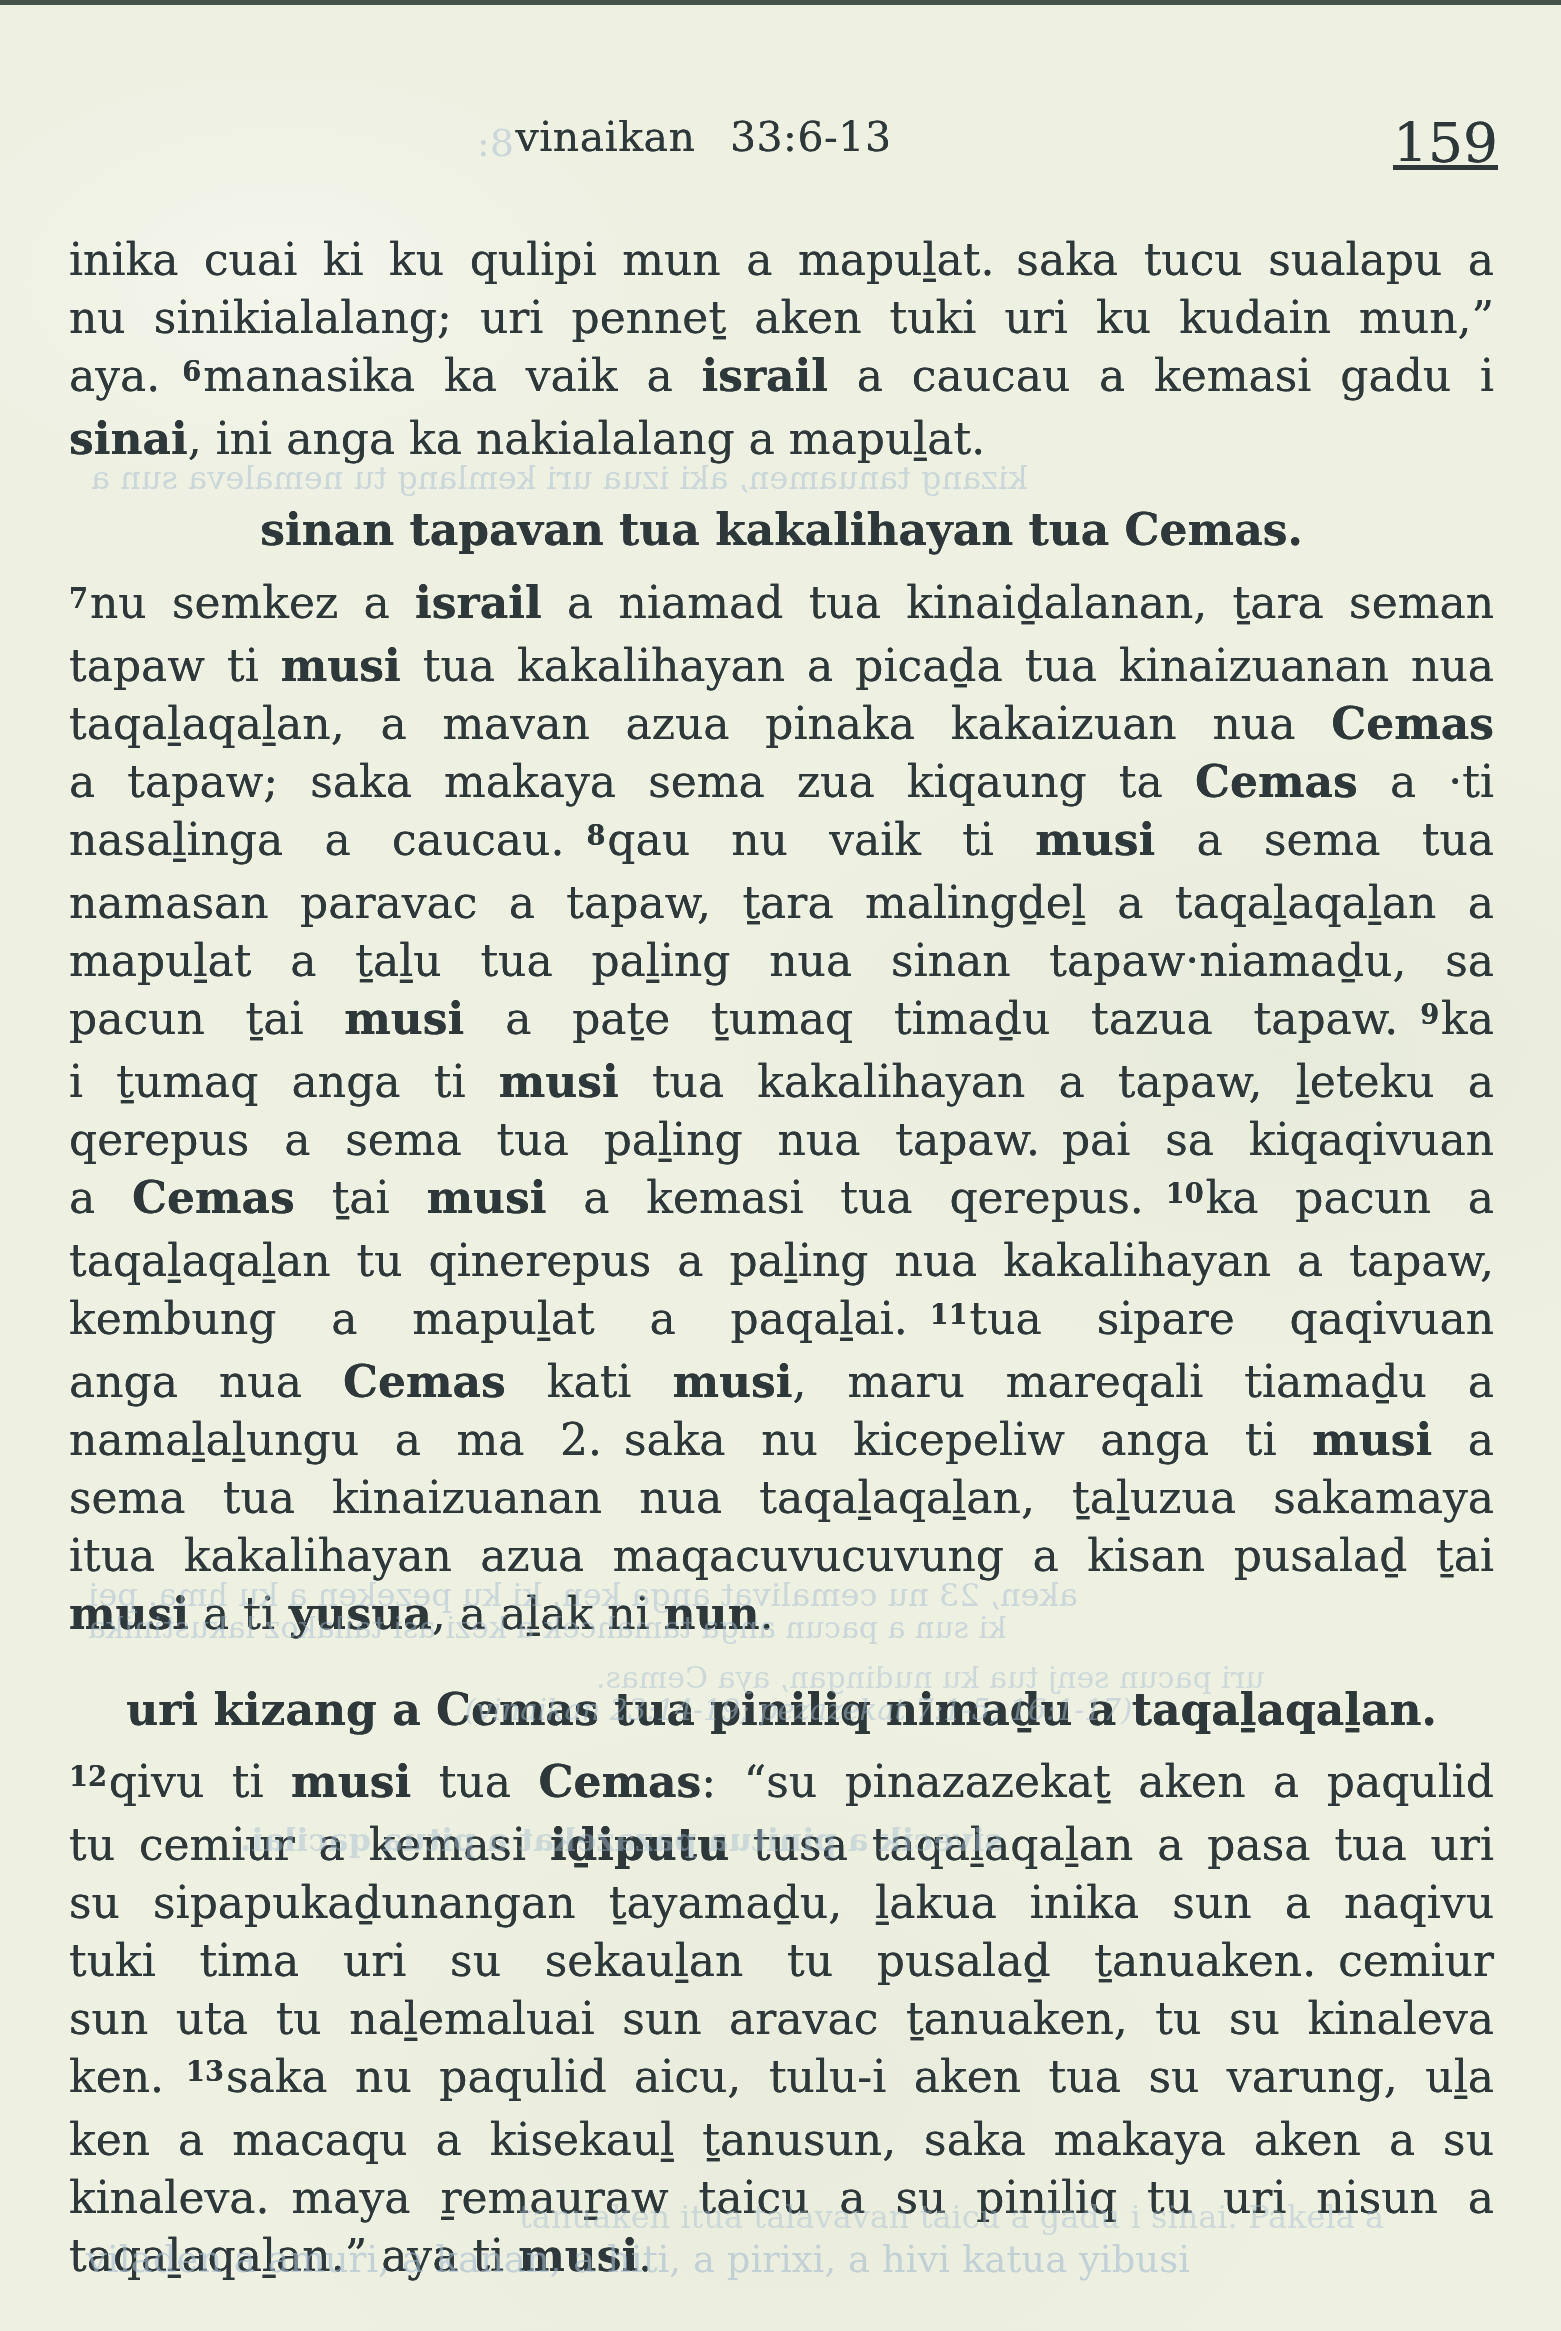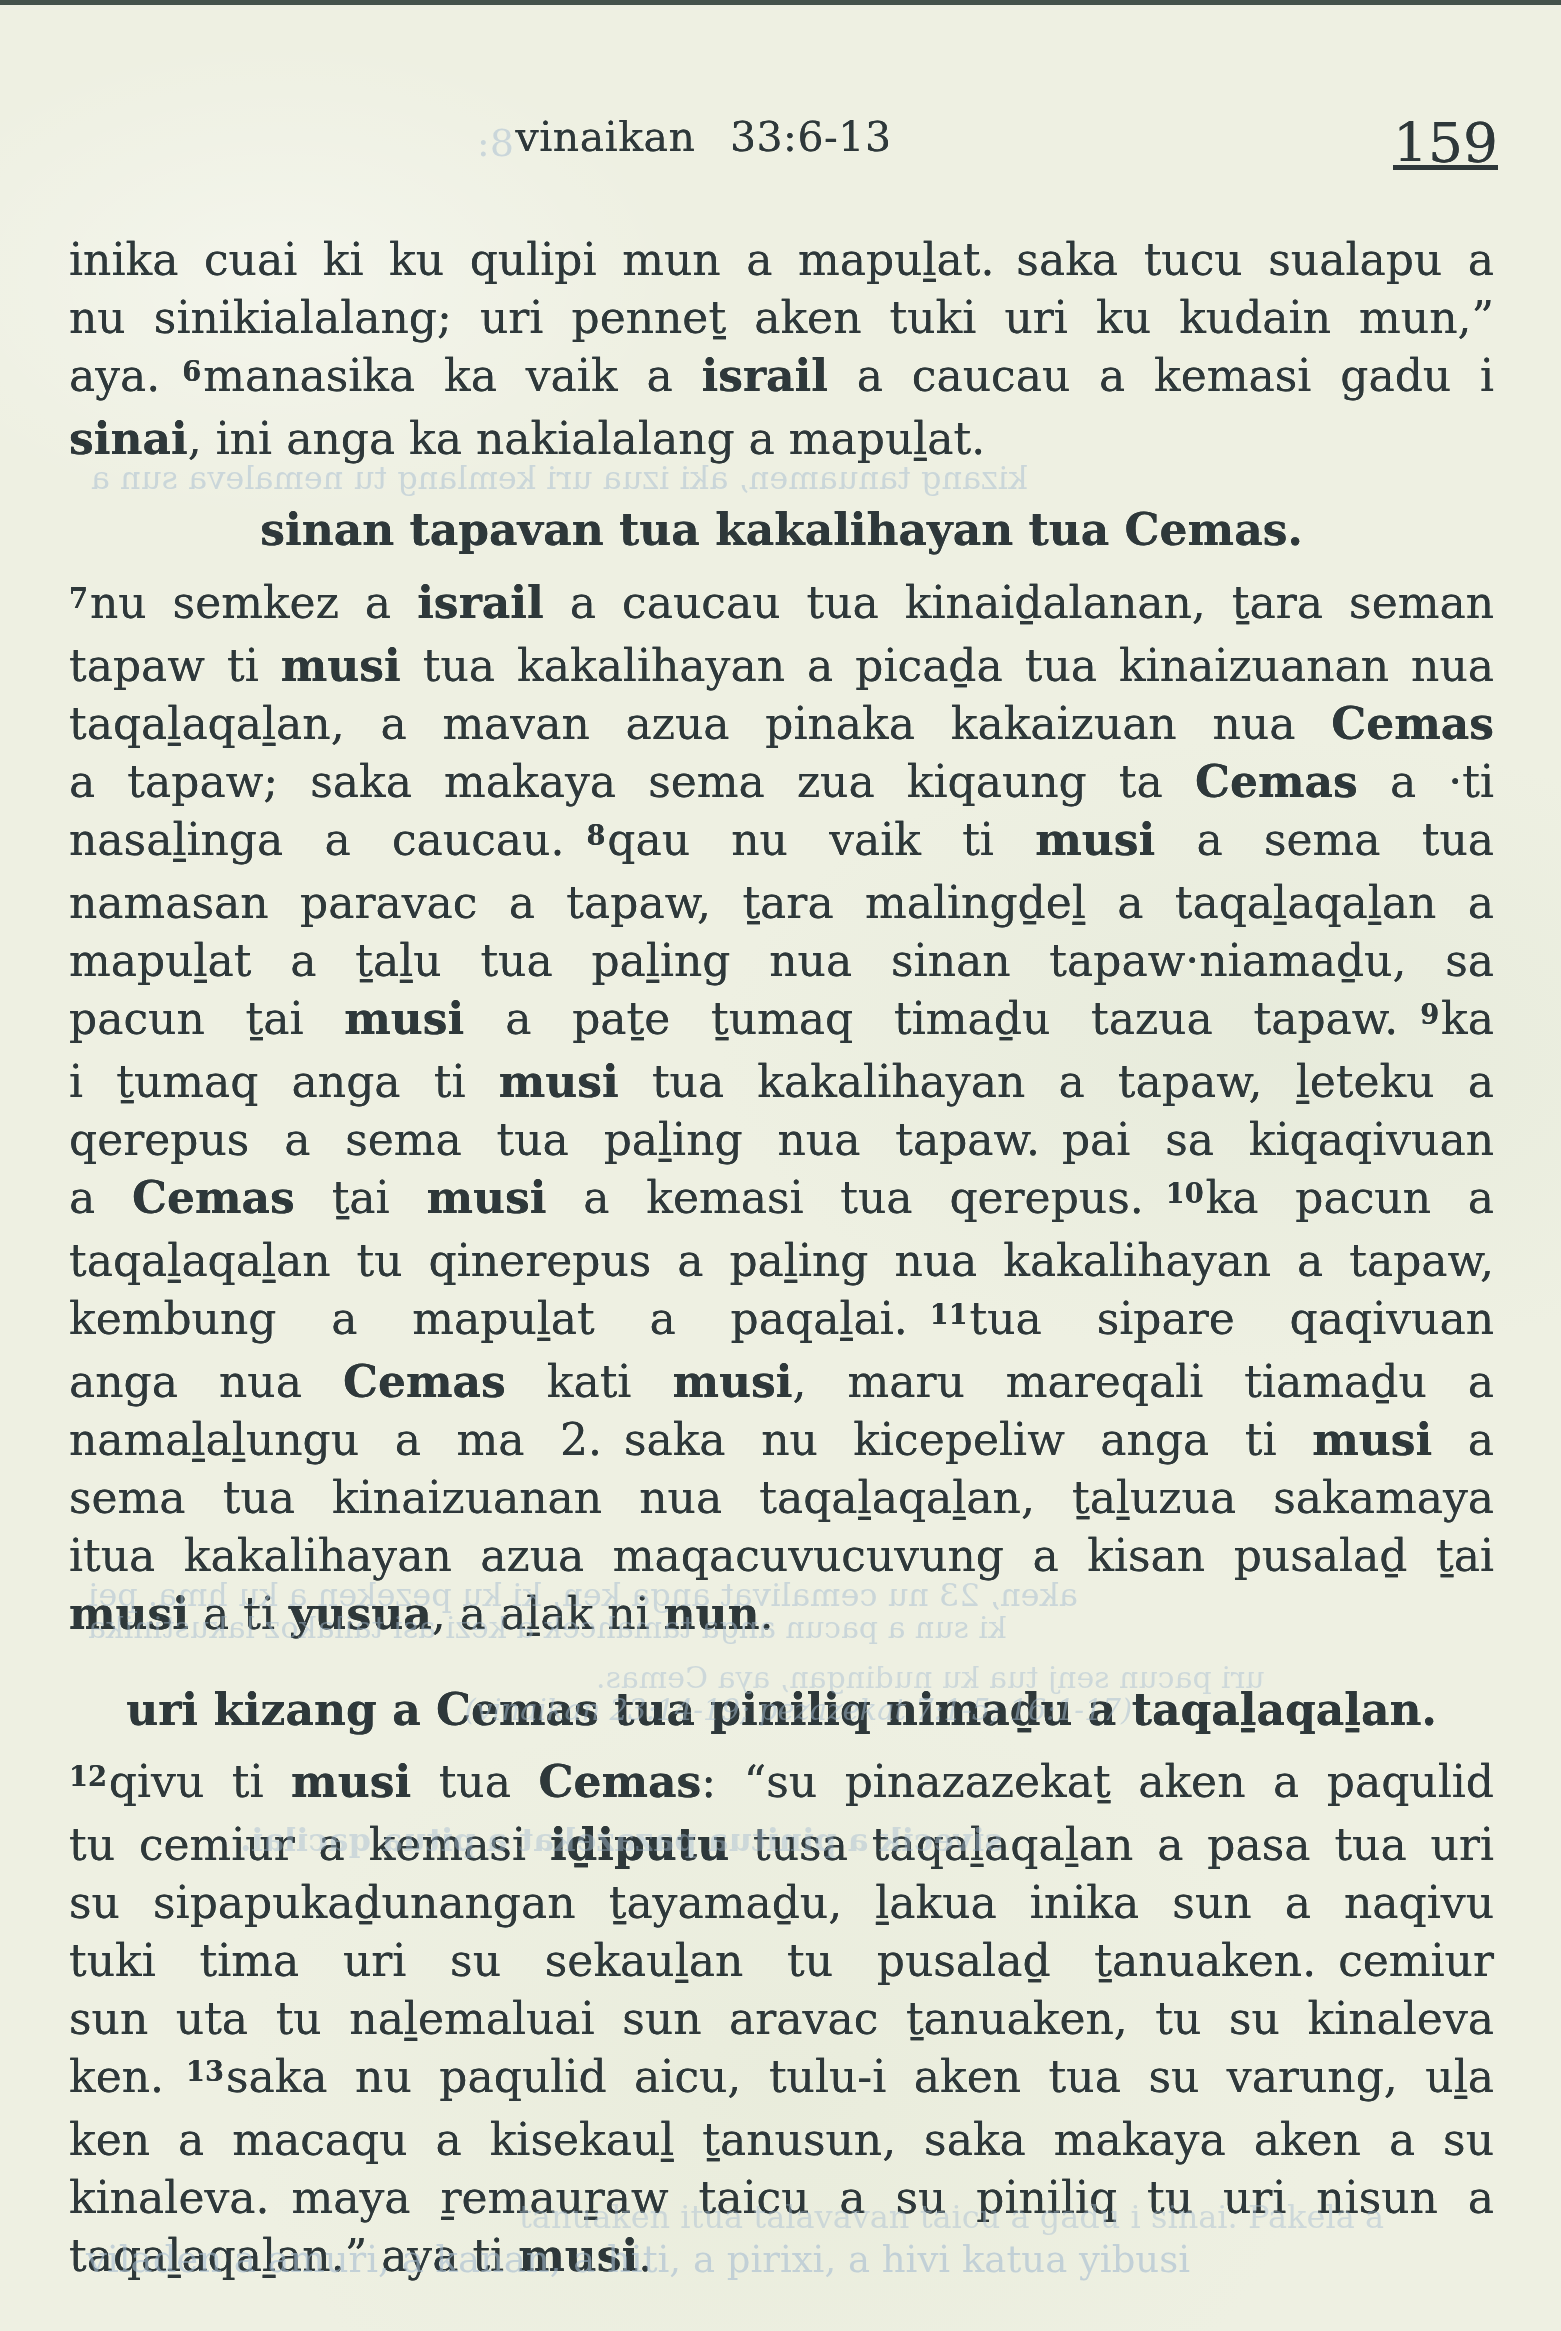--- a/index.html
+++ b/index.html
@@ -60,21 +60,21 @@
   </div>
 
   <div class="body-col">
       <div class="line"><span class="">inika cuai ki ku qulipi mun a mapuḻat. saka tucu sualapu a</span></div>
       <div class="line"><span class="">nu sinikialalang; uri penneṯ aken tuki uri ku kudain mun,”</span></div>
       <div class="line"><span class="">aya. </span><span class="verse">6</span><span class="">manasika ka vaik a </span><span class="bold">israil</span><span class=""> a caucau a kemasi gadu i</span></div>
       <div class="line last"><span class="bold">sinai</span><span class="">, ini anga ka nakialalang a mapuḻat.</span></div>
       <div class="gap" style="height: 33px;"></div>
       <div class="heading">sinan tapavan tua kakalihayan tua Cemas.</div>
       <div class="gap" style="height: 15.4px;"></div>
-      <div class="line"><span class="verse">7</span><span class="">nu semkez a </span><span class="bold">israil</span><span class=""> a caucau tua kinaiḏalanan, ṯara seman</span></div>
+      <div class="line"><span class="verse">7</span><span class="">nu semkez a </span><span class="bold">israil</span><span class=""> a niamad tua kinaiḏalanan, ṯara seman</span></div>
       <div class="line"><span class="">tapaw ti </span><span class="bold">musi</span><span class=""> tua kakalihayan a picaḏa tua kinaizuanan nua</span></div>
       <div class="line"><span class="">taqaḻaqaḻan, a mavan azua pinaka kakaizuan nua </span><span class="bold">Cemas</span></div>
       <div class="line"><span class="">a tapaw; saka makaya sema zua kiqaung ta </span><span class="bold">Cemas</span><span class=""> a ·ti</span></div>
       <div class="line"><span class="">nasaḻinga a caucau. </span><span class="verse">8</span><span class="">qau nu vaik ti </span><span class="bold">musi</span><span class=""> a sema tua</span></div>
       <div class="line"><span class="">namasan paravac a tapaw, ṯara malingḏeḻ a taqaḻaqaḻan a</span></div>
       <div class="line"><span class="">mapuḻat a ṯaḻu tua paḻing nua sinan tapaw·niamaḏu, sa</span></div>
       <div class="line"><span class="">pacun ṯai </span><span class="bold">musi</span><span class=""> a paṯe ṯumaq timaḏu tazua tapaw. </span><span class="verse">9</span><span class="">ka</span></div>
       <div class="line"><span class="">i ṯumaq anga ti </span><span class="bold">musi</span><span class=""> tua kakalihayan a tapaw, ḻeteku a</span></div>
       <div class="line"><span class="">qerepus a sema tua paḻing nua tapaw. pai sa kiqaqivuan</span></div>
       <div class="line"><span class="">a </span><span class="bold">Cemas</span><span class=""> ṯai </span><span class="bold">musi</span><span class=""> a kemasi tua qerepus. </span><span class="verse">10</span><span class="">ka pacun a</span></div>

